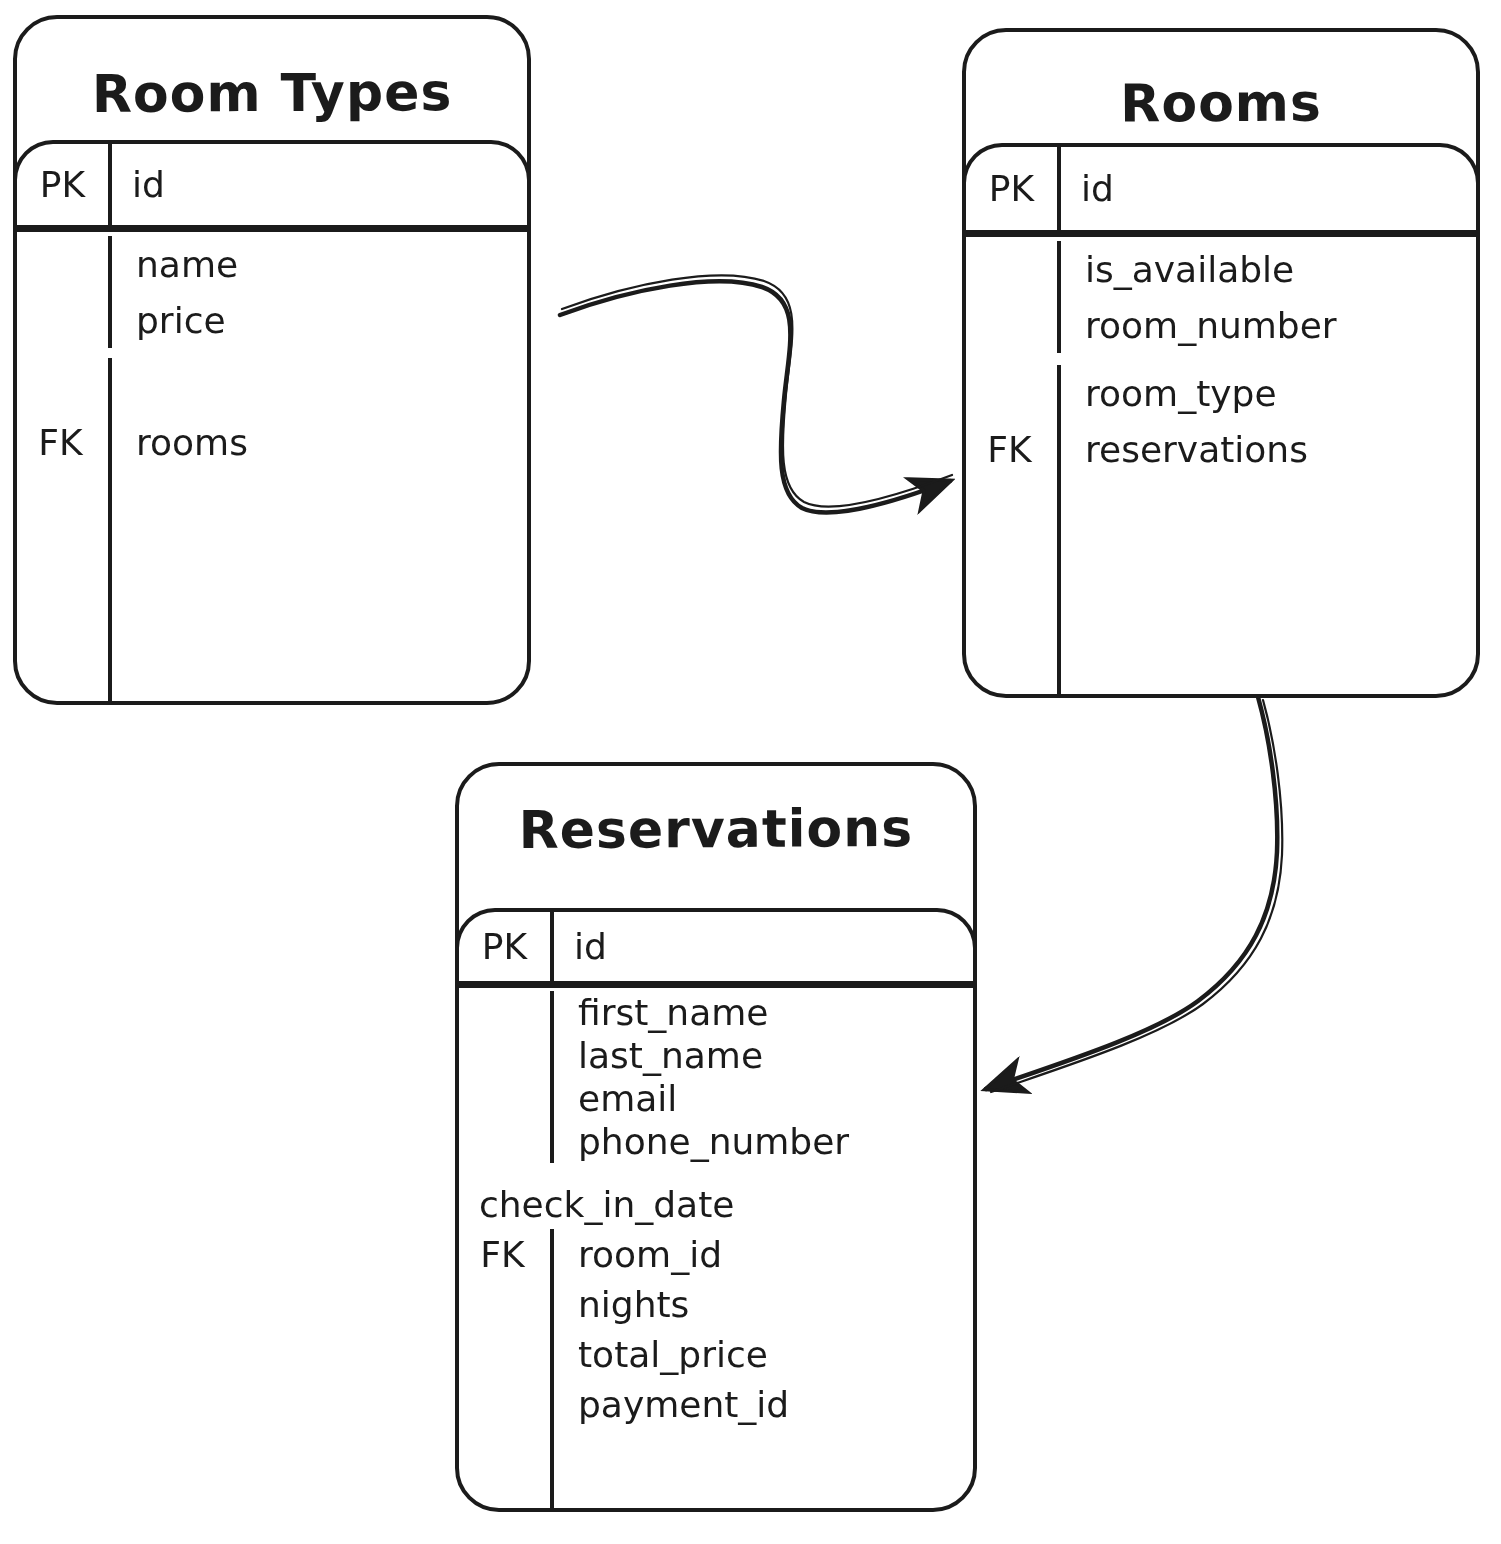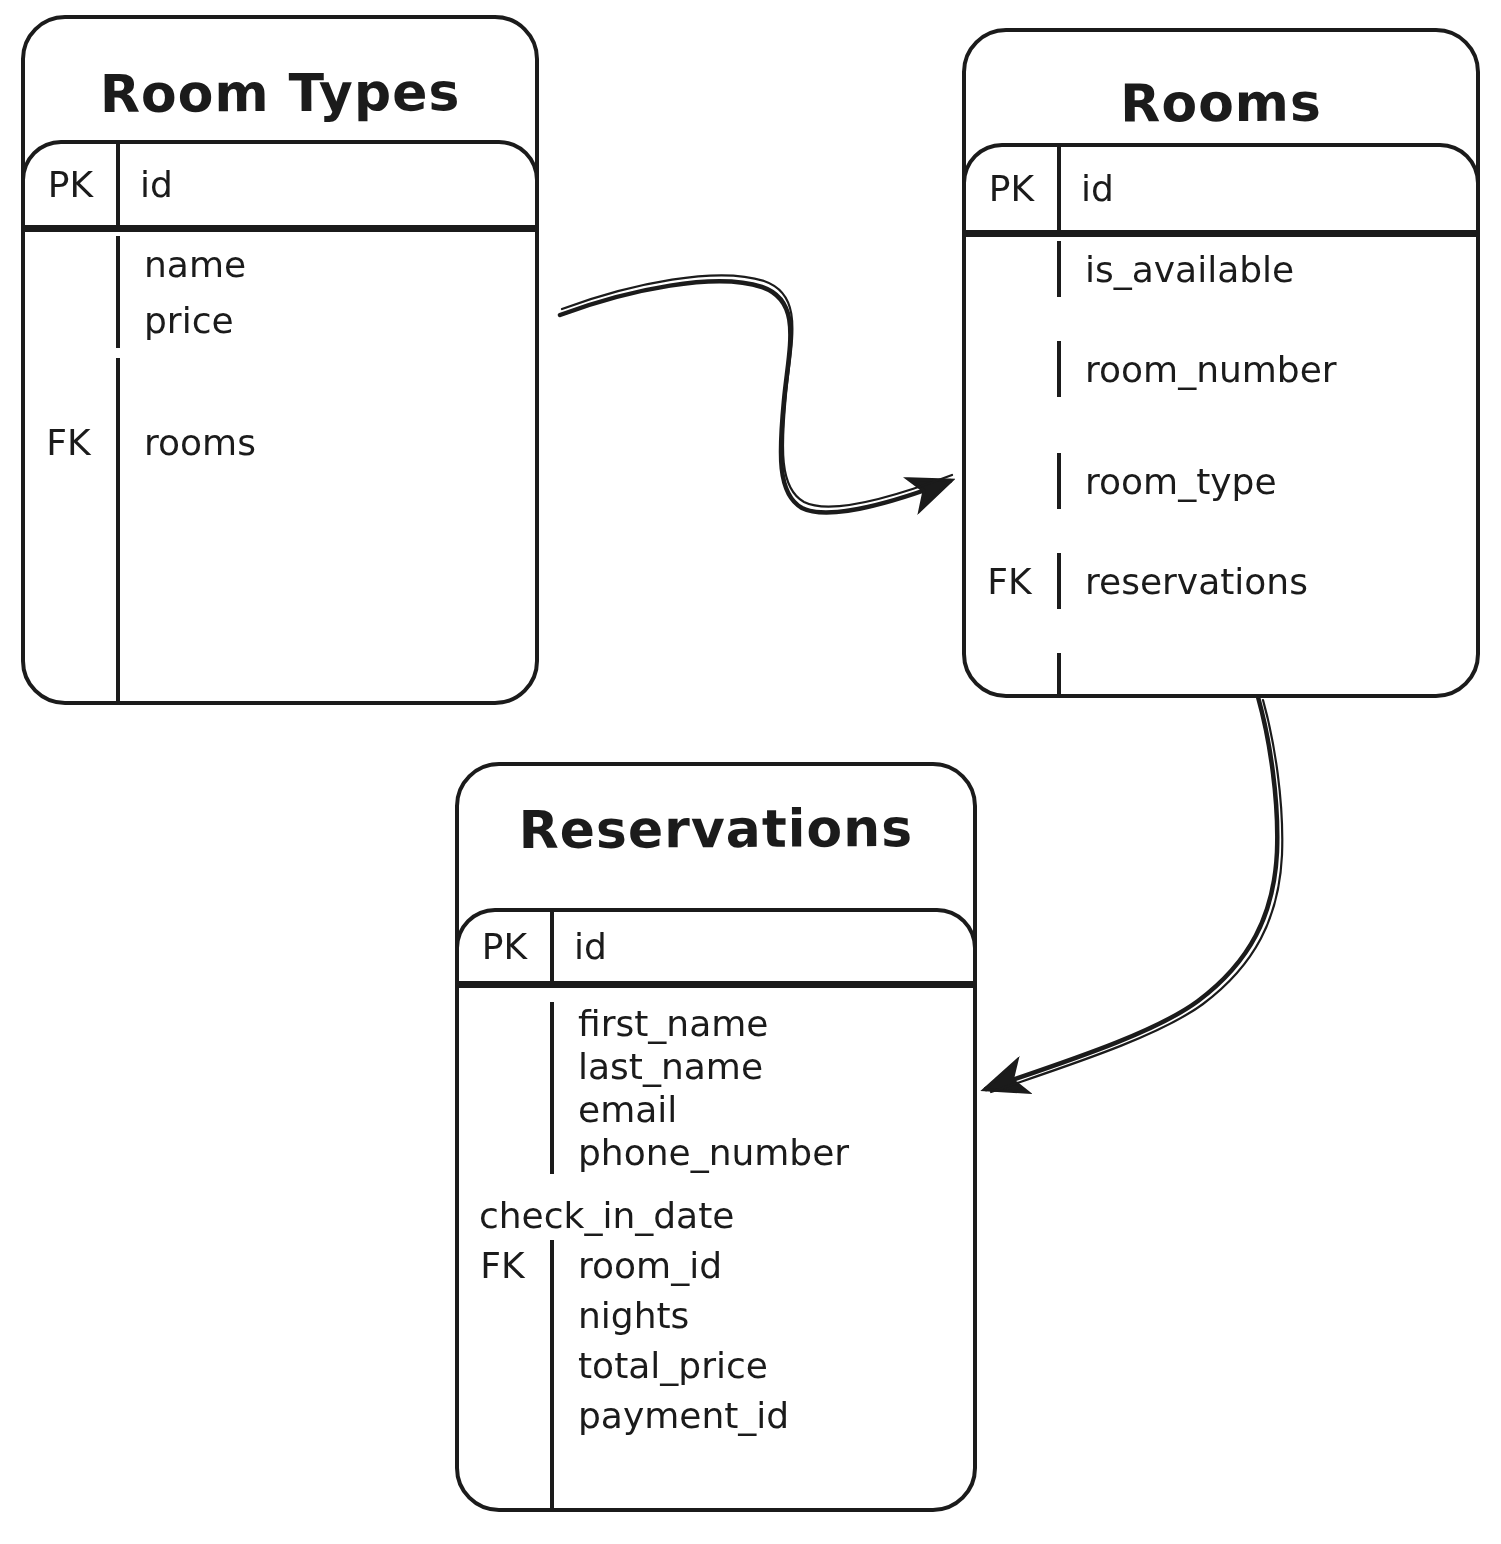--- a/index.html
+++ b/index.html
@@ -79,39 +79,39 @@
   }
   
   .tbl .fill{
     flex:1;display:flex;
   }
   .tbl .fill .key{
     width:99px;flex:none;border-right:4px solid var(--ink);
   }
 
   
-  .t0{left:21px;top:15px;width:518px;height:690px;}
+  .t0{left:13px;top:15px;width:518px;height:690px;}
   .t0 .title{height:121px;padding-top:26px;}
   .t0 .hdr{height:92px;}
   .t0 .row{height:56px;}
   .t0 .body{padding-top:4px;}
   .t0 .row:nth-child(3){margin-top:10px;}
 
   .t1{left:962px;top:28px;width:518px;height:670px;}
   .t1 .title{height:111px;padding-top:30px;}
   .t1 .hdr{height:94px;}
   .t1 .row{height:56px;}
-  .t1 .body{padding-top:4px;gap:44px;}
+  .t1 .body{padding-top:4px;}
   .t1 .row:nth-child(3){margin-top:12px;}
 
   .t2{left:455px;top:762px;width:522px;height:750px;}
   .t2 .title{height:142px;padding-bottom:16px;}
   .t2 .hdr{height:80px;}
   .t2 .row{height:50px;}
-  .t2 .body{padding-top:14px;}
+  .t2 .body{padding-top:3px;}
   .t2 .row:nth-child(-n+4){height:43px;}
   .t2 .row:nth-child(5){margin-top:16px;flex-direction:column;}
 </style>
 </head>
 <body>
 
 <div class="canvas">
 
   <svg class="arrows" viewBox="0 0 1501 1544" xmlns="http://www.w3.org/2000/svg">
     <defs>

